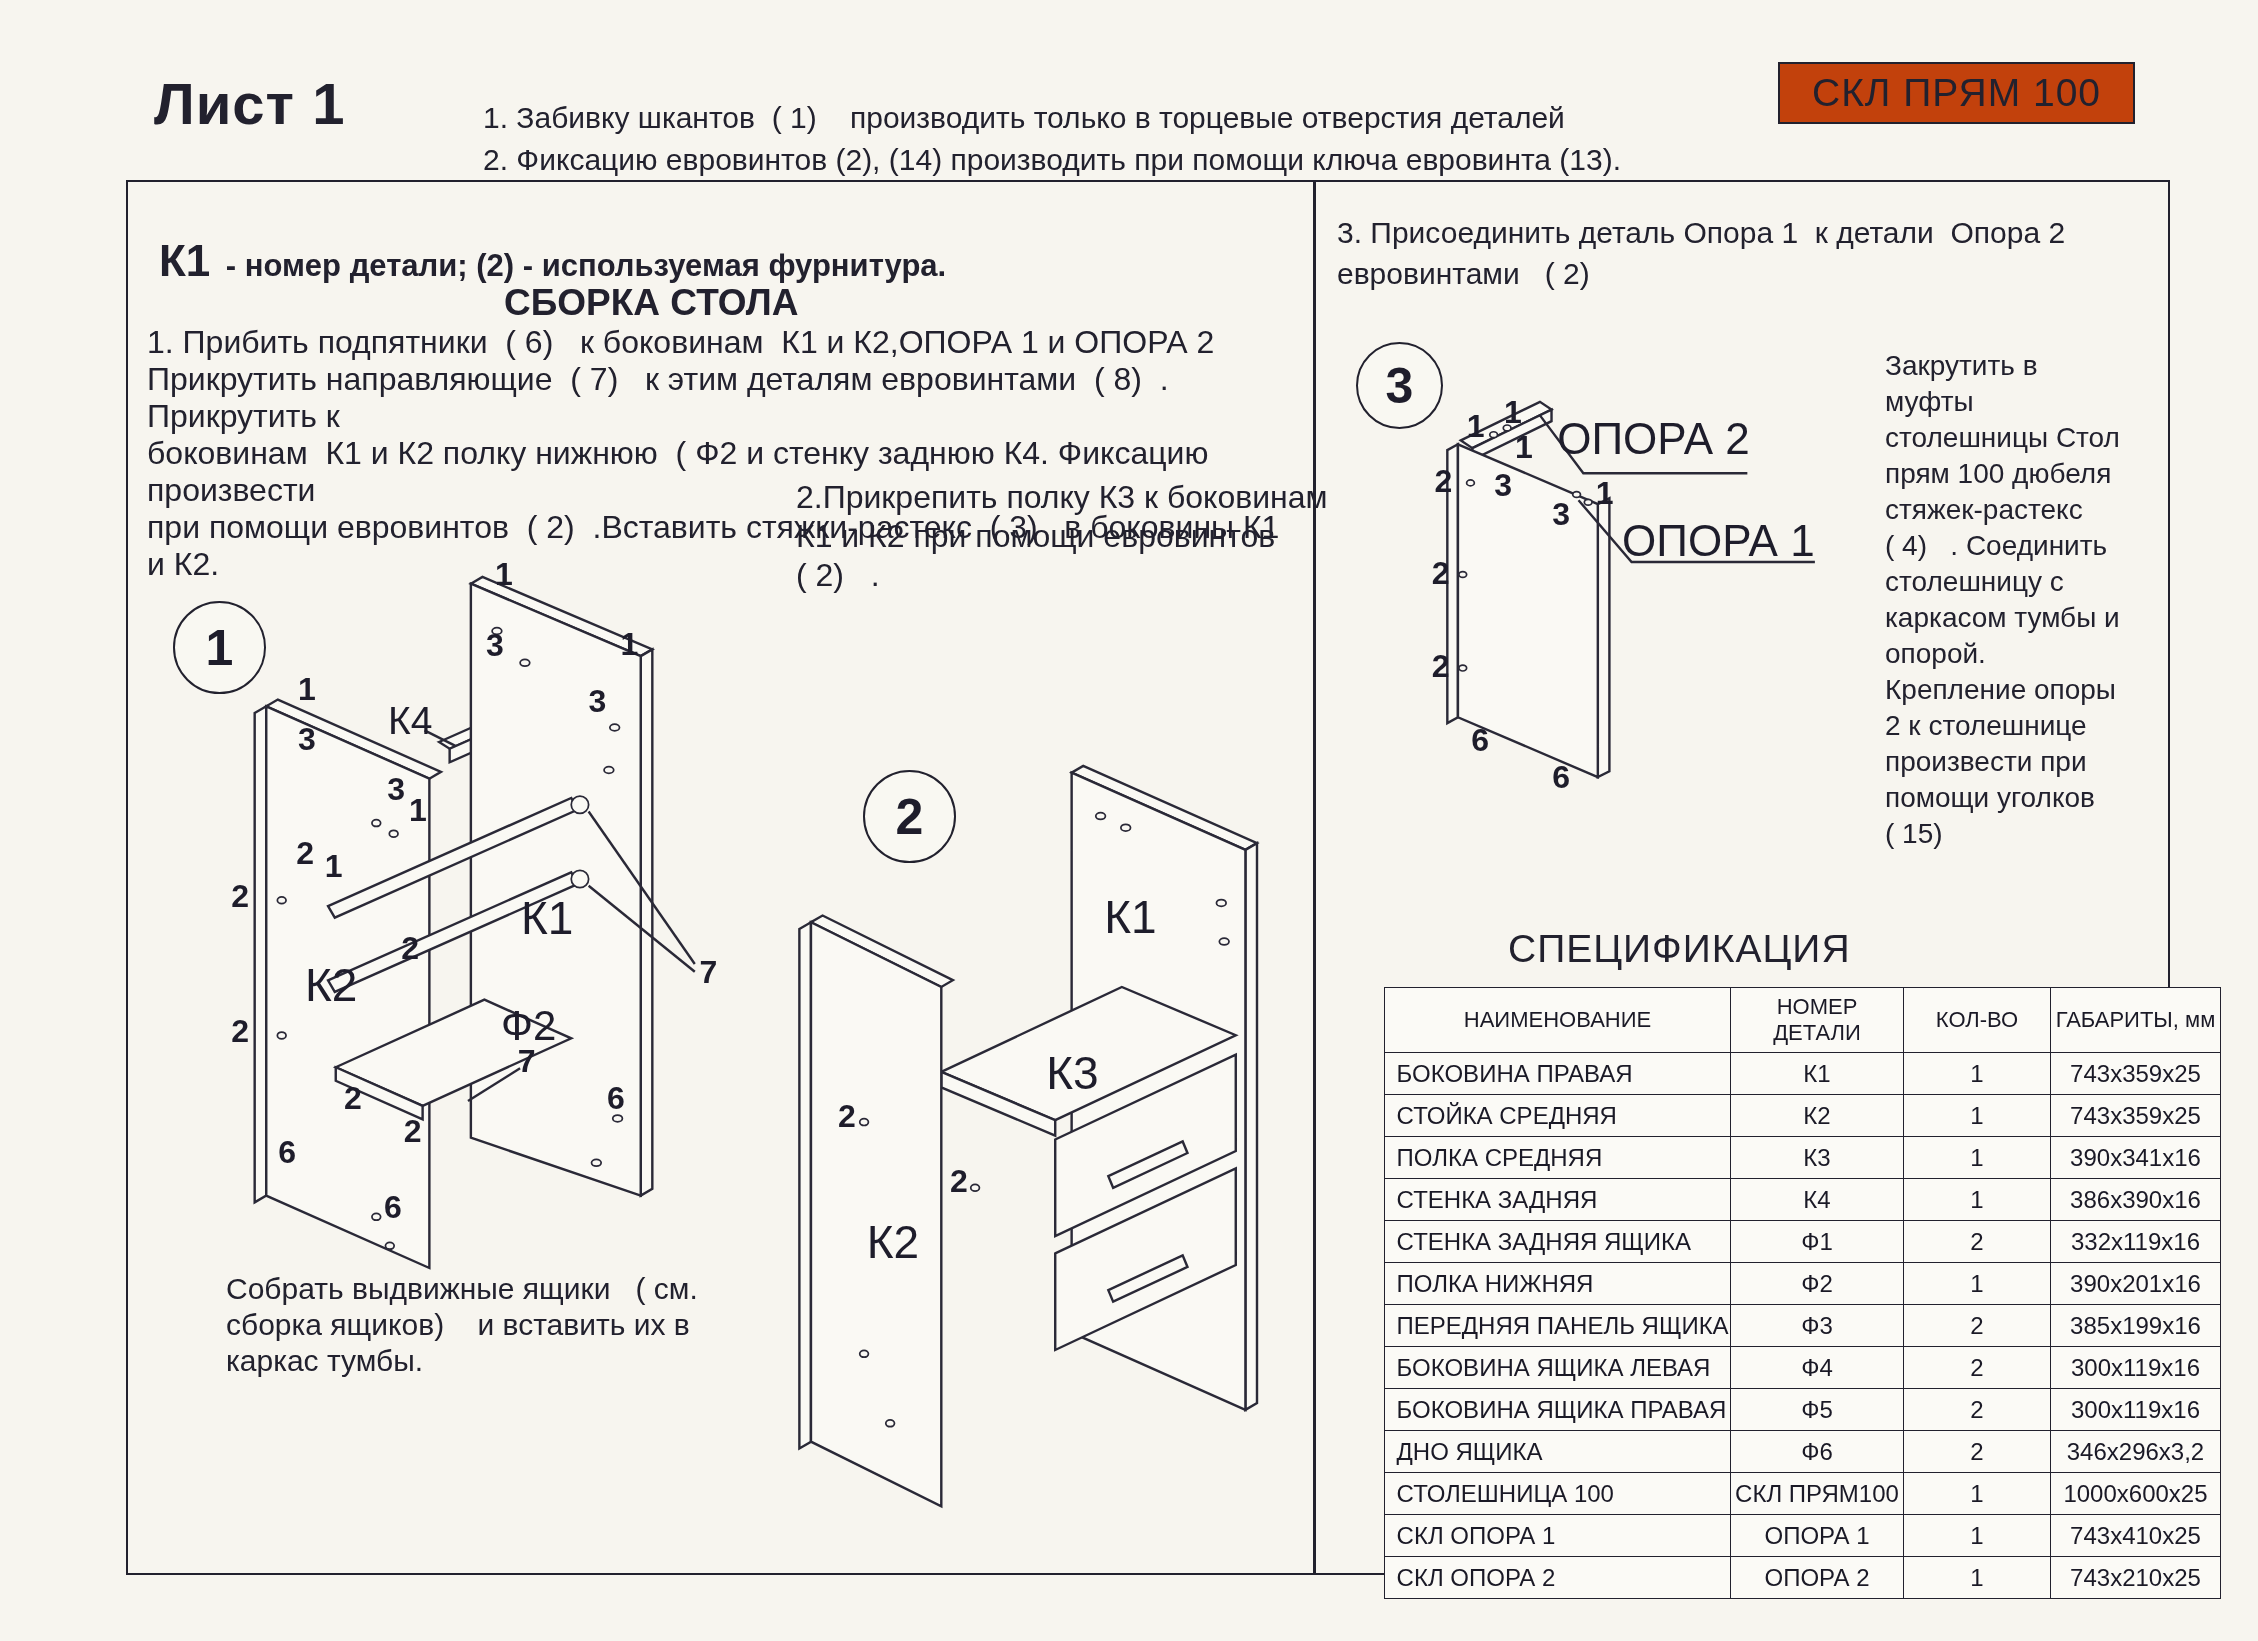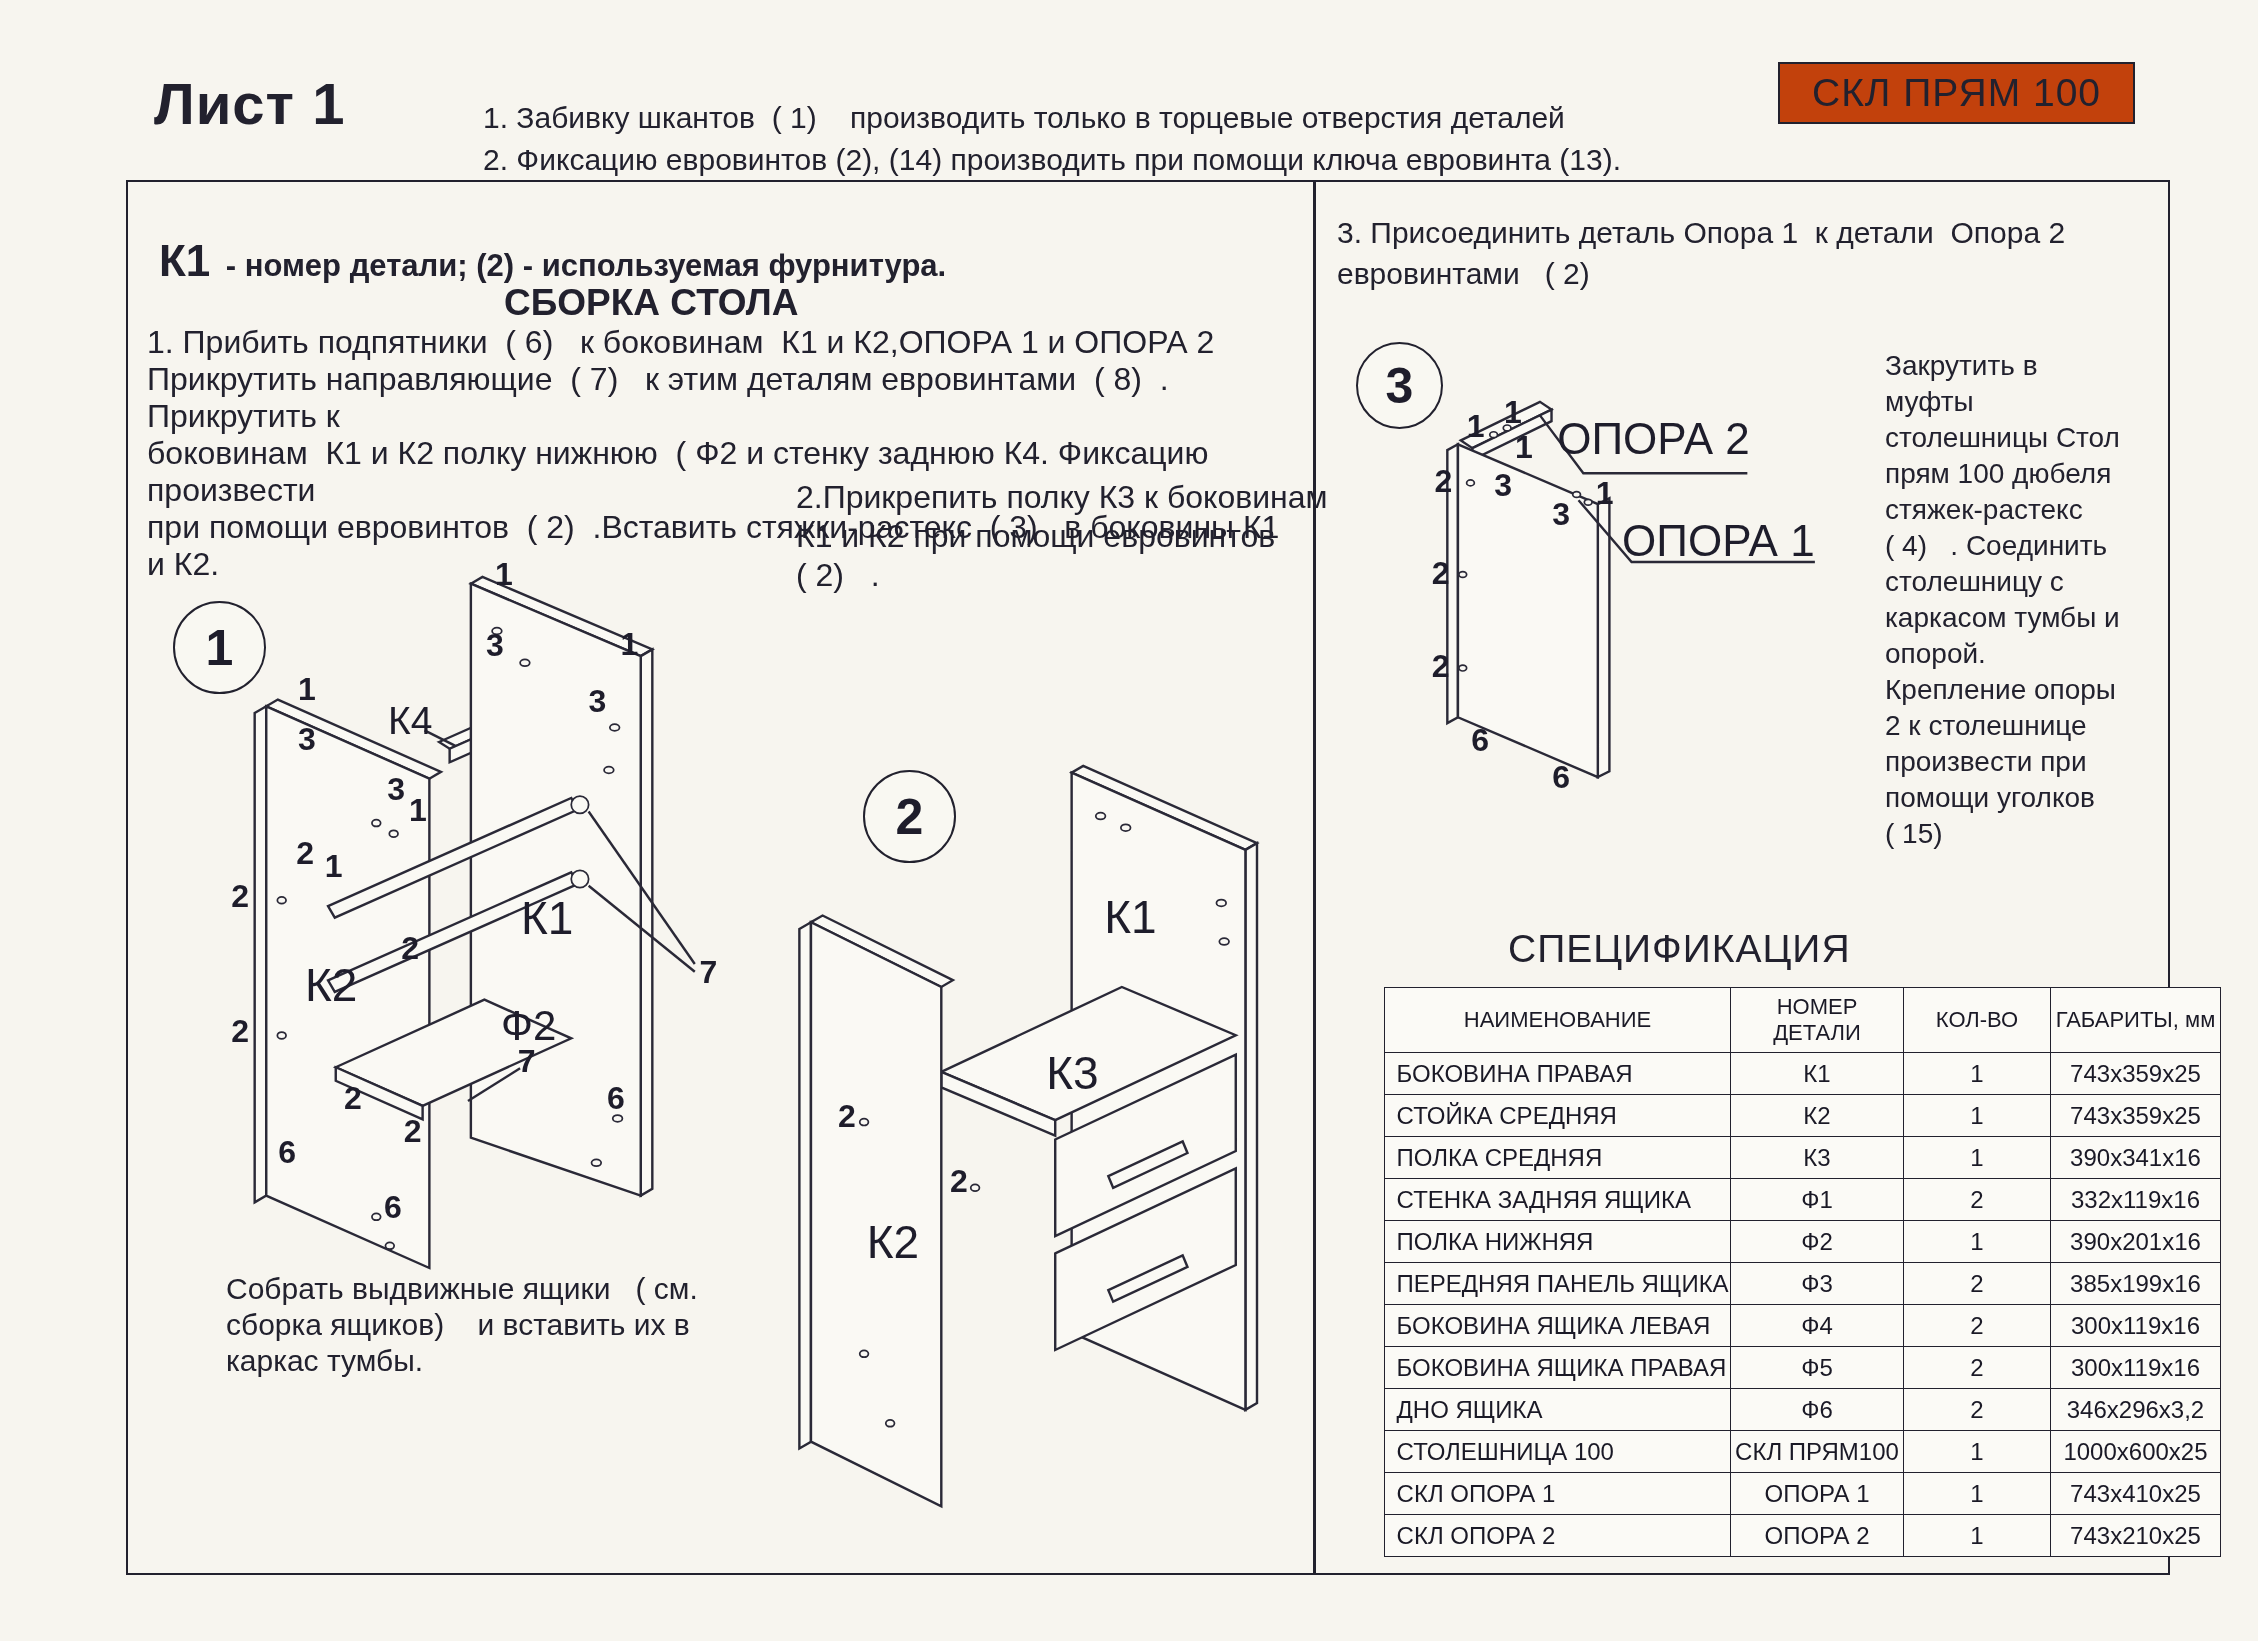--- a/index.html
+++ b/index.html
@@ -128,20 +128,26 @@
           <td class="c0">СТОЙКА СРЕДНЯЯ</td>
           <td class="c1">К2</td>
           <td class="c2">1</td>
           <td class="c3">743х359х25</td>
         </tr>
         <tr>
           <td class="c0">ПОЛКА  СРЕДНЯЯ</td>
           <td class="c1">К3</td>
           <td class="c2">1</td>
           <td class="c3">390х341х16</td>
+        </tr>
+        <tr>
+          <td class="c0">СТЕНКА ЗАДНЯЯ</td>
+          <td class="c1">К4</td>
+          <td class="c2">1</td>
+          <td class="c3">386х390х16</td>
         </tr>
         <tr>
           <td class="c0">СТЕНКА ЗАДНЯЯ ЯЩИКА</td>
           <td class="c1">Ф1</td>
           <td class="c2">2</td>
           <td class="c3">332х119х16</td>
         </tr>
         <tr>
           <td class="c0">ПОЛКА НИЖНЯЯ</td>
           <td class="c1">Ф2</td>

